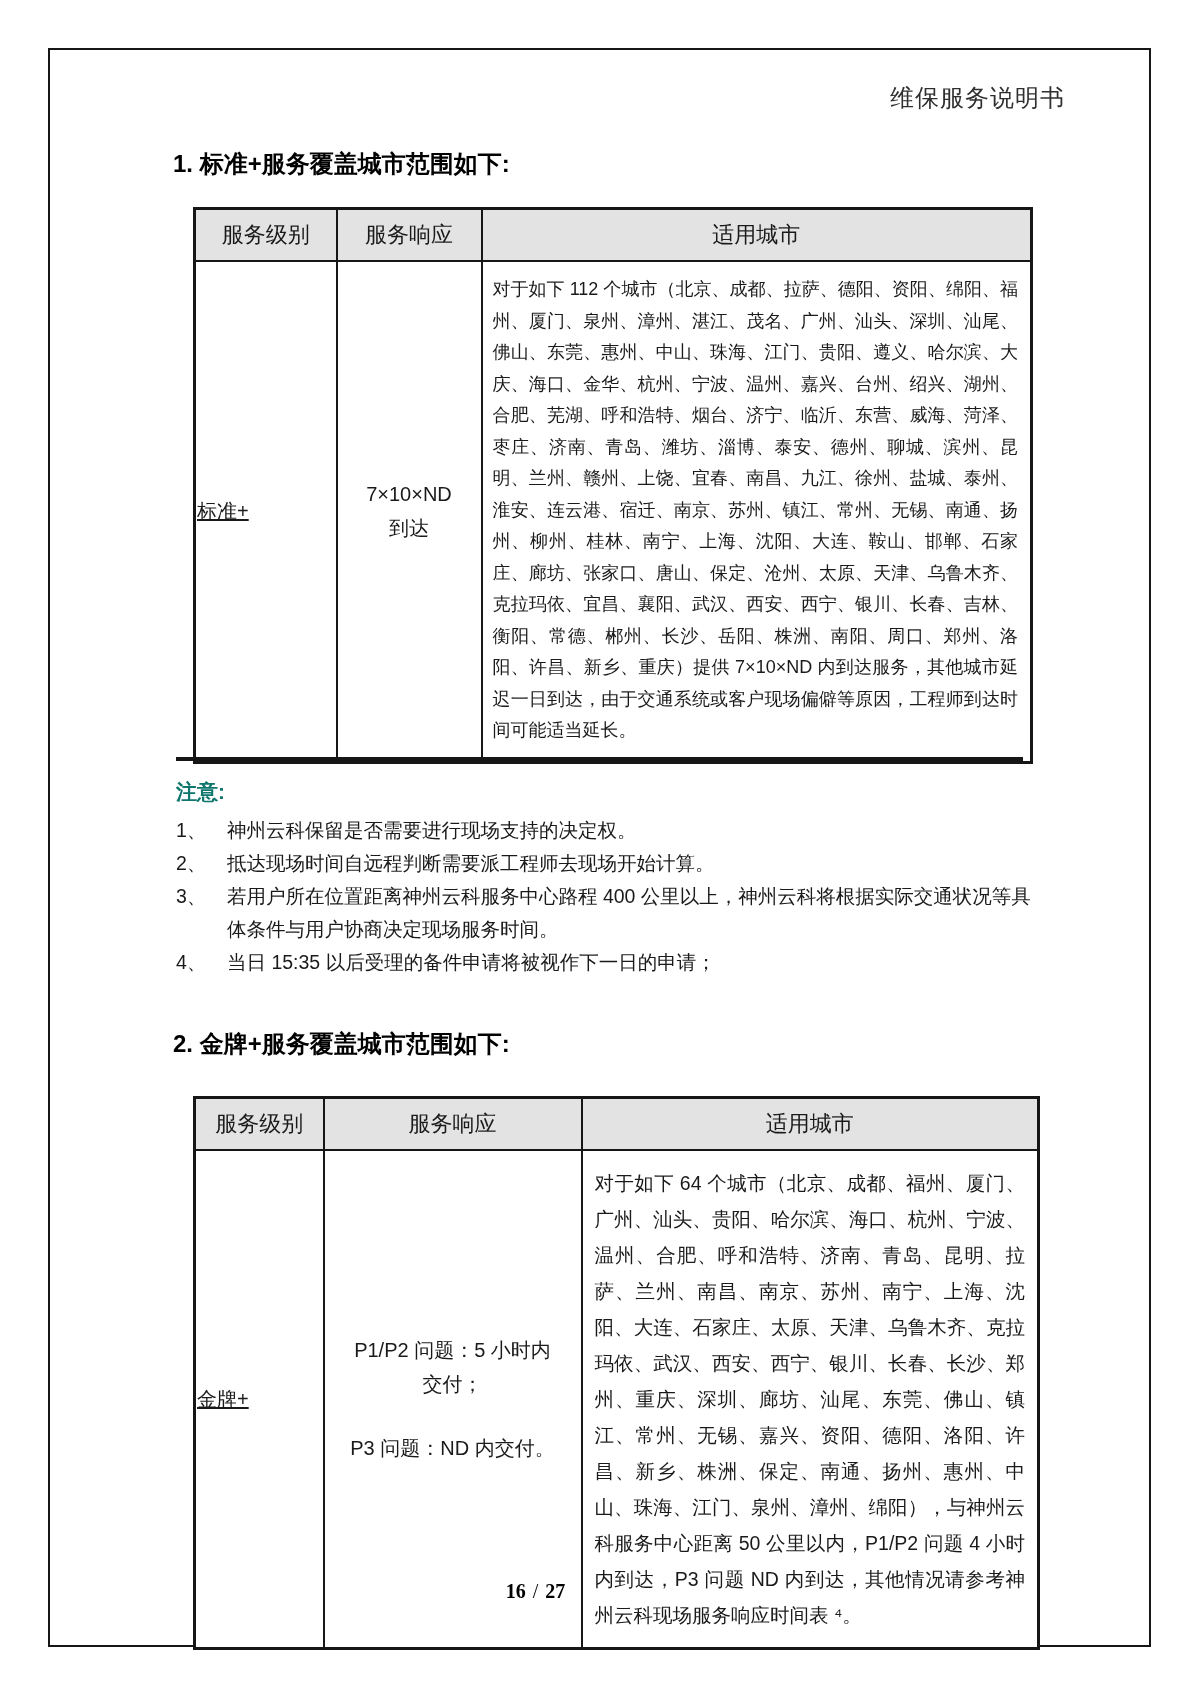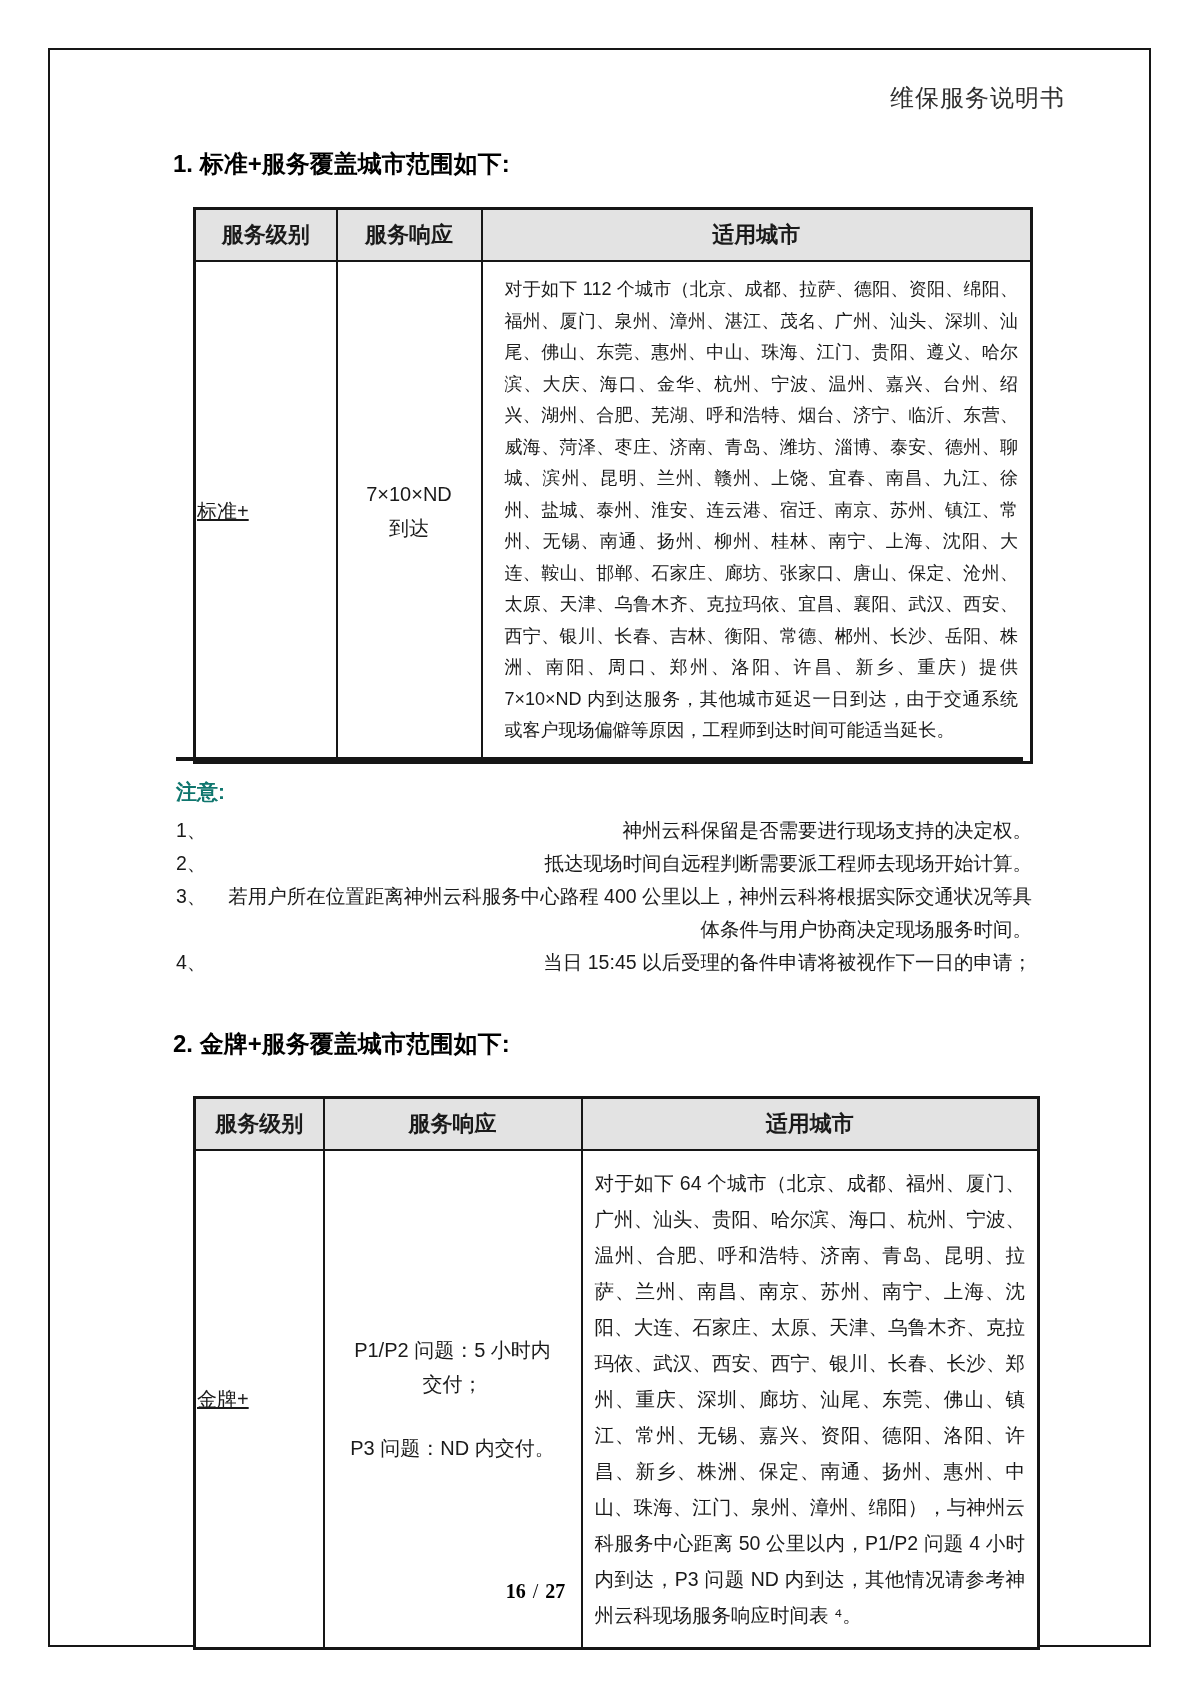--- a/index.html
+++ b/index.html
@@ -24,49 +24,49 @@
   #h1{top:140px;}
   #h2{top:1020px;}
   table.svc{
     position:absolute;border-collapse:collapse;table-layout:fixed;
     border:3px solid #161616;background:#fff;
   }
   #table1{left:193px;top:207px;width:837px;}
   #table2{left:193px;top:1096px;width:844px;}
   table.svc th{
     background:#e3e3e3;border:2px solid #161616;border-bottom:2.5px solid #161616;
-    font-size:22px;font-weight:bold;text-align:center;vertical-align:middle;
+    font-size:22px;font-weight:normal;text-align:center;vertical-align:middle;
     height:50px;padding:0;
   }
   table.svc td{
     border:2px solid #161616;vertical-align:middle;
   }
   td.level-cell{font-size:20px;text-decoration:underline;}
   td.resp-cell{text-align:center;font-size:20px;line-height:34px;padding:0 20px;}
   #table1 td.cities-cell{
     font-size:18px;line-height:31.5px;text-align:justify;text-justify:inter-ideograph;
-    padding:12px 12px 14px 22px;height:444px;vertical-align:top;margin-left:36px;
+    padding:12px 12px 14px 10px;height:444px;vertical-align:top;margin-left:36px;
   }
   #table2 td.cities-cell{
     font-size:19.5px;line-height:36px;text-align:justify;text-justify:inter-ideograph;
     padding:14px 12px 14px 12px;height:362px;vertical-align:top;
   }
   .resp-gap{height:30px;}
   .rule{
     position:absolute;left:176px;top:757px;width:847px;height:4px;background:#161616;
   }
   .notes-title{
     position:absolute;left:176px;top:778px;font-size:21px;font-weight:bold;color:#0f766e;
   }
   .notes{
     position:absolute;left:176px;top:814px;width:856px;font-size:19.5px;line-height:33px;
   }
   .note-item{display:flex;}
   .note-num{width:51px;flex:none;}
-  .note-text{flex:1;text-align:right;}
+  .note-text{flex:1;}
   .page-footer{
     position:absolute;left:0;top:1580px;width:1071px;text-align:center;
     font-family:"Liberation Serif", serif;font-size:20px;color:#000;
   }
   .page-footer .num{font-weight:bold;}
   .page-footer .sep{padding:0 7px;font-weight:normal;}
 </style>
 </head>
 <body>
 
@@ -113,21 +113,21 @@
   <div class="note-item">
     <span class="note-num">2、</span>
     <span class="note-text">抵达现场时间自远程判断需要派工程师去现场开始计算。</span>
   </div>
   <div class="note-item">
     <span class="note-num">3、</span>
     <span class="note-text">若用户所在位置距离神州云科服务中心路程 400 公里以上，神州云科将根据实际交通状况等具体条件与用户协商决定现场服务时间。</span>
   </div>
   <div class="note-item">
     <span class="note-num">4、</span>
-    <span class="note-text">当日 15:45 以后受理的备件申请将被视作下一日的申请；</span>
+    <span class="note-text">当日 15:35 以后受理的备件申请将被视作下一日的申请；</span>
   </div>
 </div>
 
 <h2 class="sec-heading" id="h2">2. 金牌+服务覆盖城市范围如下:</h2>
 
 <table class="svc" id="table2">
   <colgroup>
     <col style="width:129px">
       <col style="width:258px">
       <col style="width:457px">

